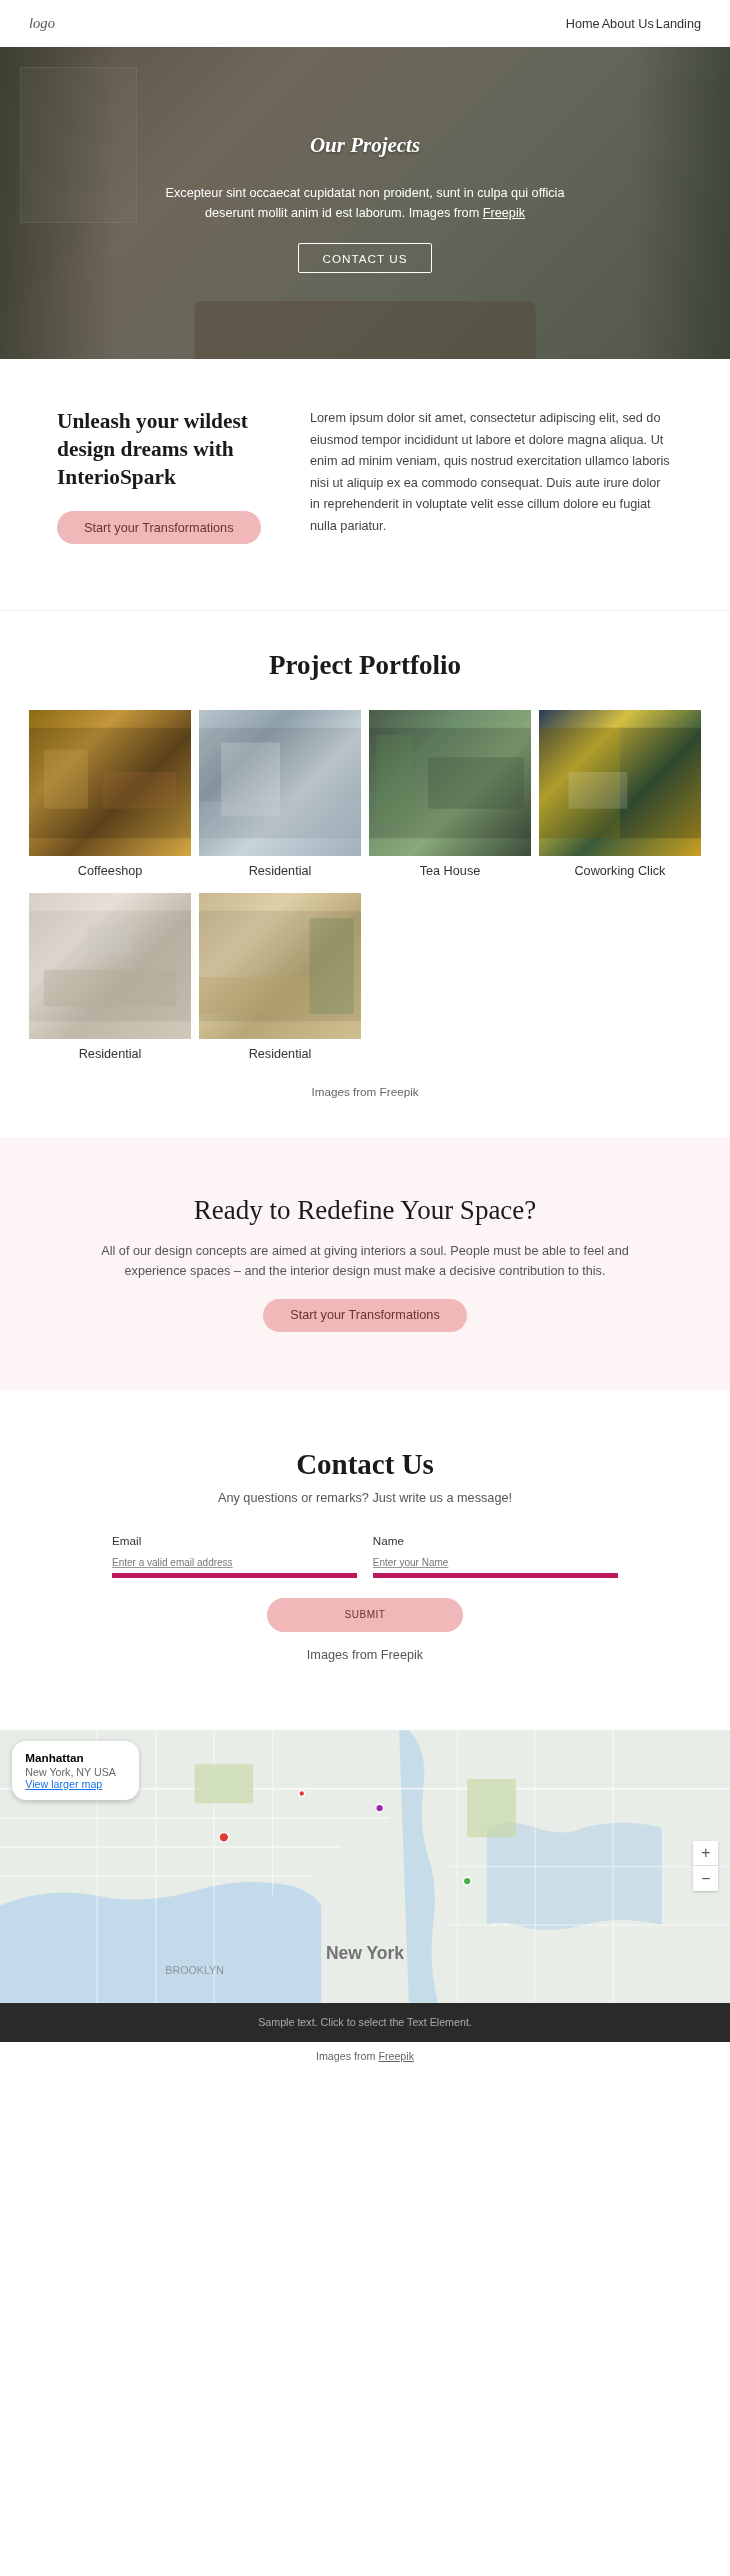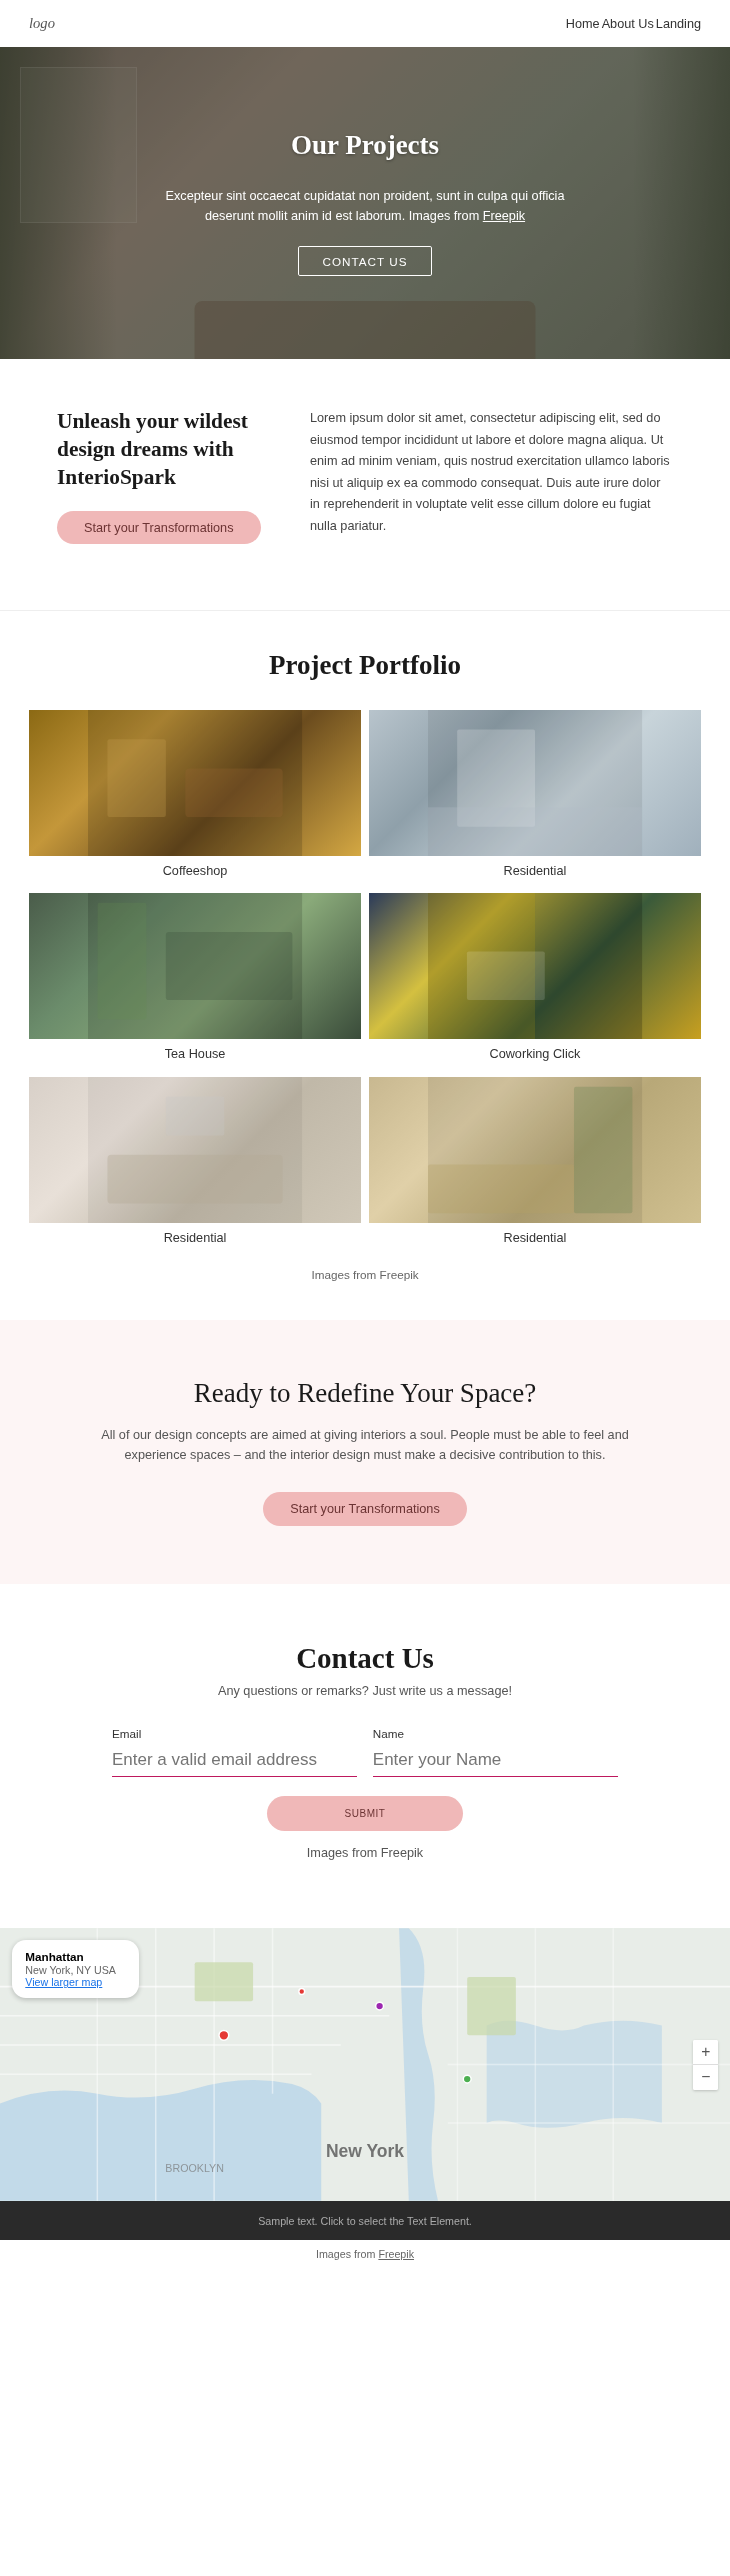--- a/index.html
+++ b/index.html
@@ -38,24 +38,25 @@
       position: absolute; inset: 0;
       background: rgba(60,50,40,0.45);
     }
     .hero-content {
       position: relative;
       text-align: center;
       color: #fff;
       padding: 19.5px;
     }
     .hero-content h1 {
-      font-size: 27px;
+      font-size: 21px;
       font-weight: 700;
       margin-bottom: 25px;
       text-shadow: 0 1px 2.9px rgba(0,0,0,0.4);
+      font-style: italic;
     }
     .hero-content p {
       font-size: 12.7px;
       max-width: 409px;
       margin: 0 auto 19.5px;
       line-height: 1.6;
       font-family: Arial, sans-serif;
     }
     .hero-content p a { color: #fff; text-decoration: underline; }
     .hero-btn {
@@ -118,21 +119,21 @@
     }
     .portfolio h2 {
       text-align: center;
       font-size: 27px;
       font-weight: 700;
       color: #1a1a1a;
       margin-bottom: 29px;
     }
     .portfolio-grid {
       display: grid;
-      grid-template-columns: repeat(2, 1fr);
+      grid-template-columns: repeat(4, 1fr);
       gap: 7.8px;
     }
     .portfolio-item {
       position: relative;
       overflow: hidden;
     }
     
     .thumb-coffeeshop {
       background: linear-gradient(135deg, #8B6914 0%, #c4973a 30%, #6b4c1e 60%, #d4a843 100%);
       width: 100%; height: 146px;
@@ -185,21 +186,21 @@
     .cta-section h2 {
       font-size: 27px;
       font-weight: 400;
       color: #1a1a1a;
       margin-bottom: 15.6px;
     }
     .cta-section p {
       font-size: 12.7px;
       color: #555;
       line-height: 1.6;
-      margin-bottom: 27px;
+      margin-bottom: 17px;
       font-family: Arial, sans-serif;
     }
 
     
     .contact-section {
       padding: 58px 78px 39px;
       text-align: center;
       background: #fff;
     }
     .contact-section h2 {
@@ -233,27 +234,28 @@
     .form-group label {
       display: block;
       font-size: 11.7px;
       color: #333;
       margin-bottom: 3.9px;
       font-family: Arial, sans-serif;
     }
     .form-group input {
       width: 100%;
       border: none;
-      border-bottom: 1px solid #be185d;
+      border-bottom: 5px solid #be185d;
       padding: 5.8px 0;
-      font-size: 17px;
+      font-size: 10px;
       color: #999;
       outline: none;
       font-family: Arial, sans-serif;
       background: transparent;
+      text-decoration: underline;
     }
     .submit-btn {
       background: #f0b8b8;
       color: #6b3333;
       padding: 11.7px 78px;
       border-radius: 24px;
       font-size: 10px;
       cursor: pointer;
       border: none;
       font-family: Arial, sans-serif;

